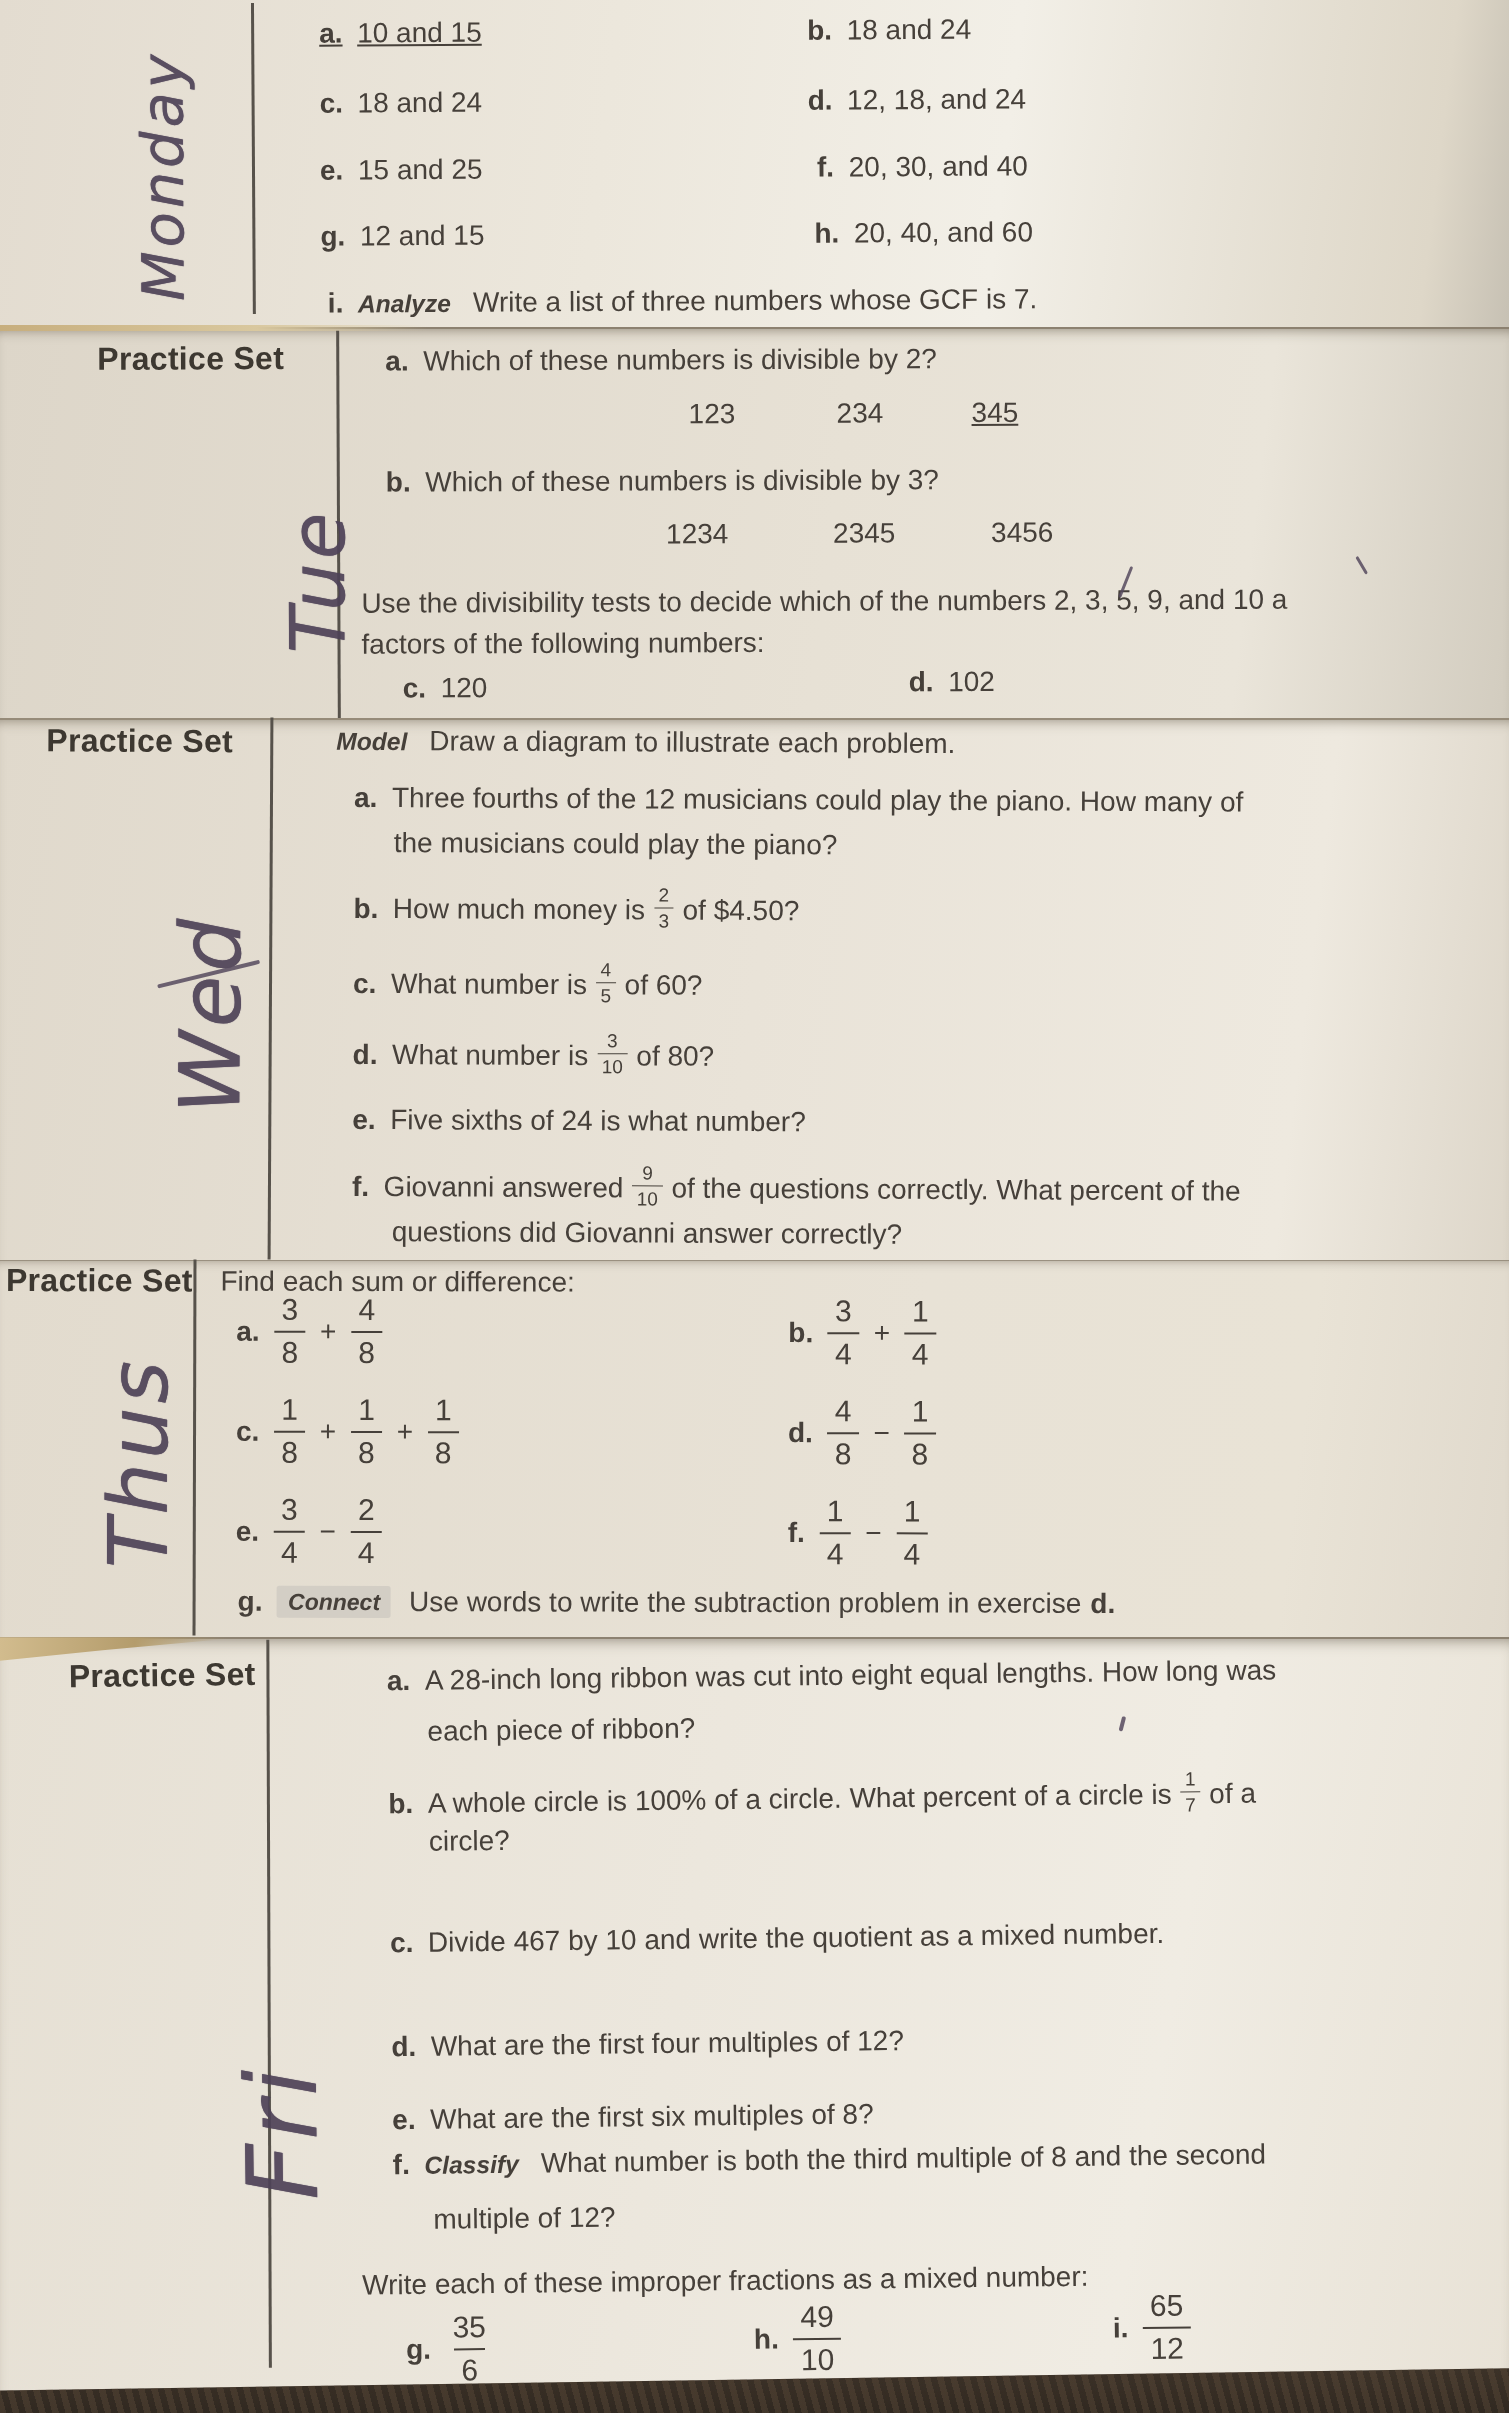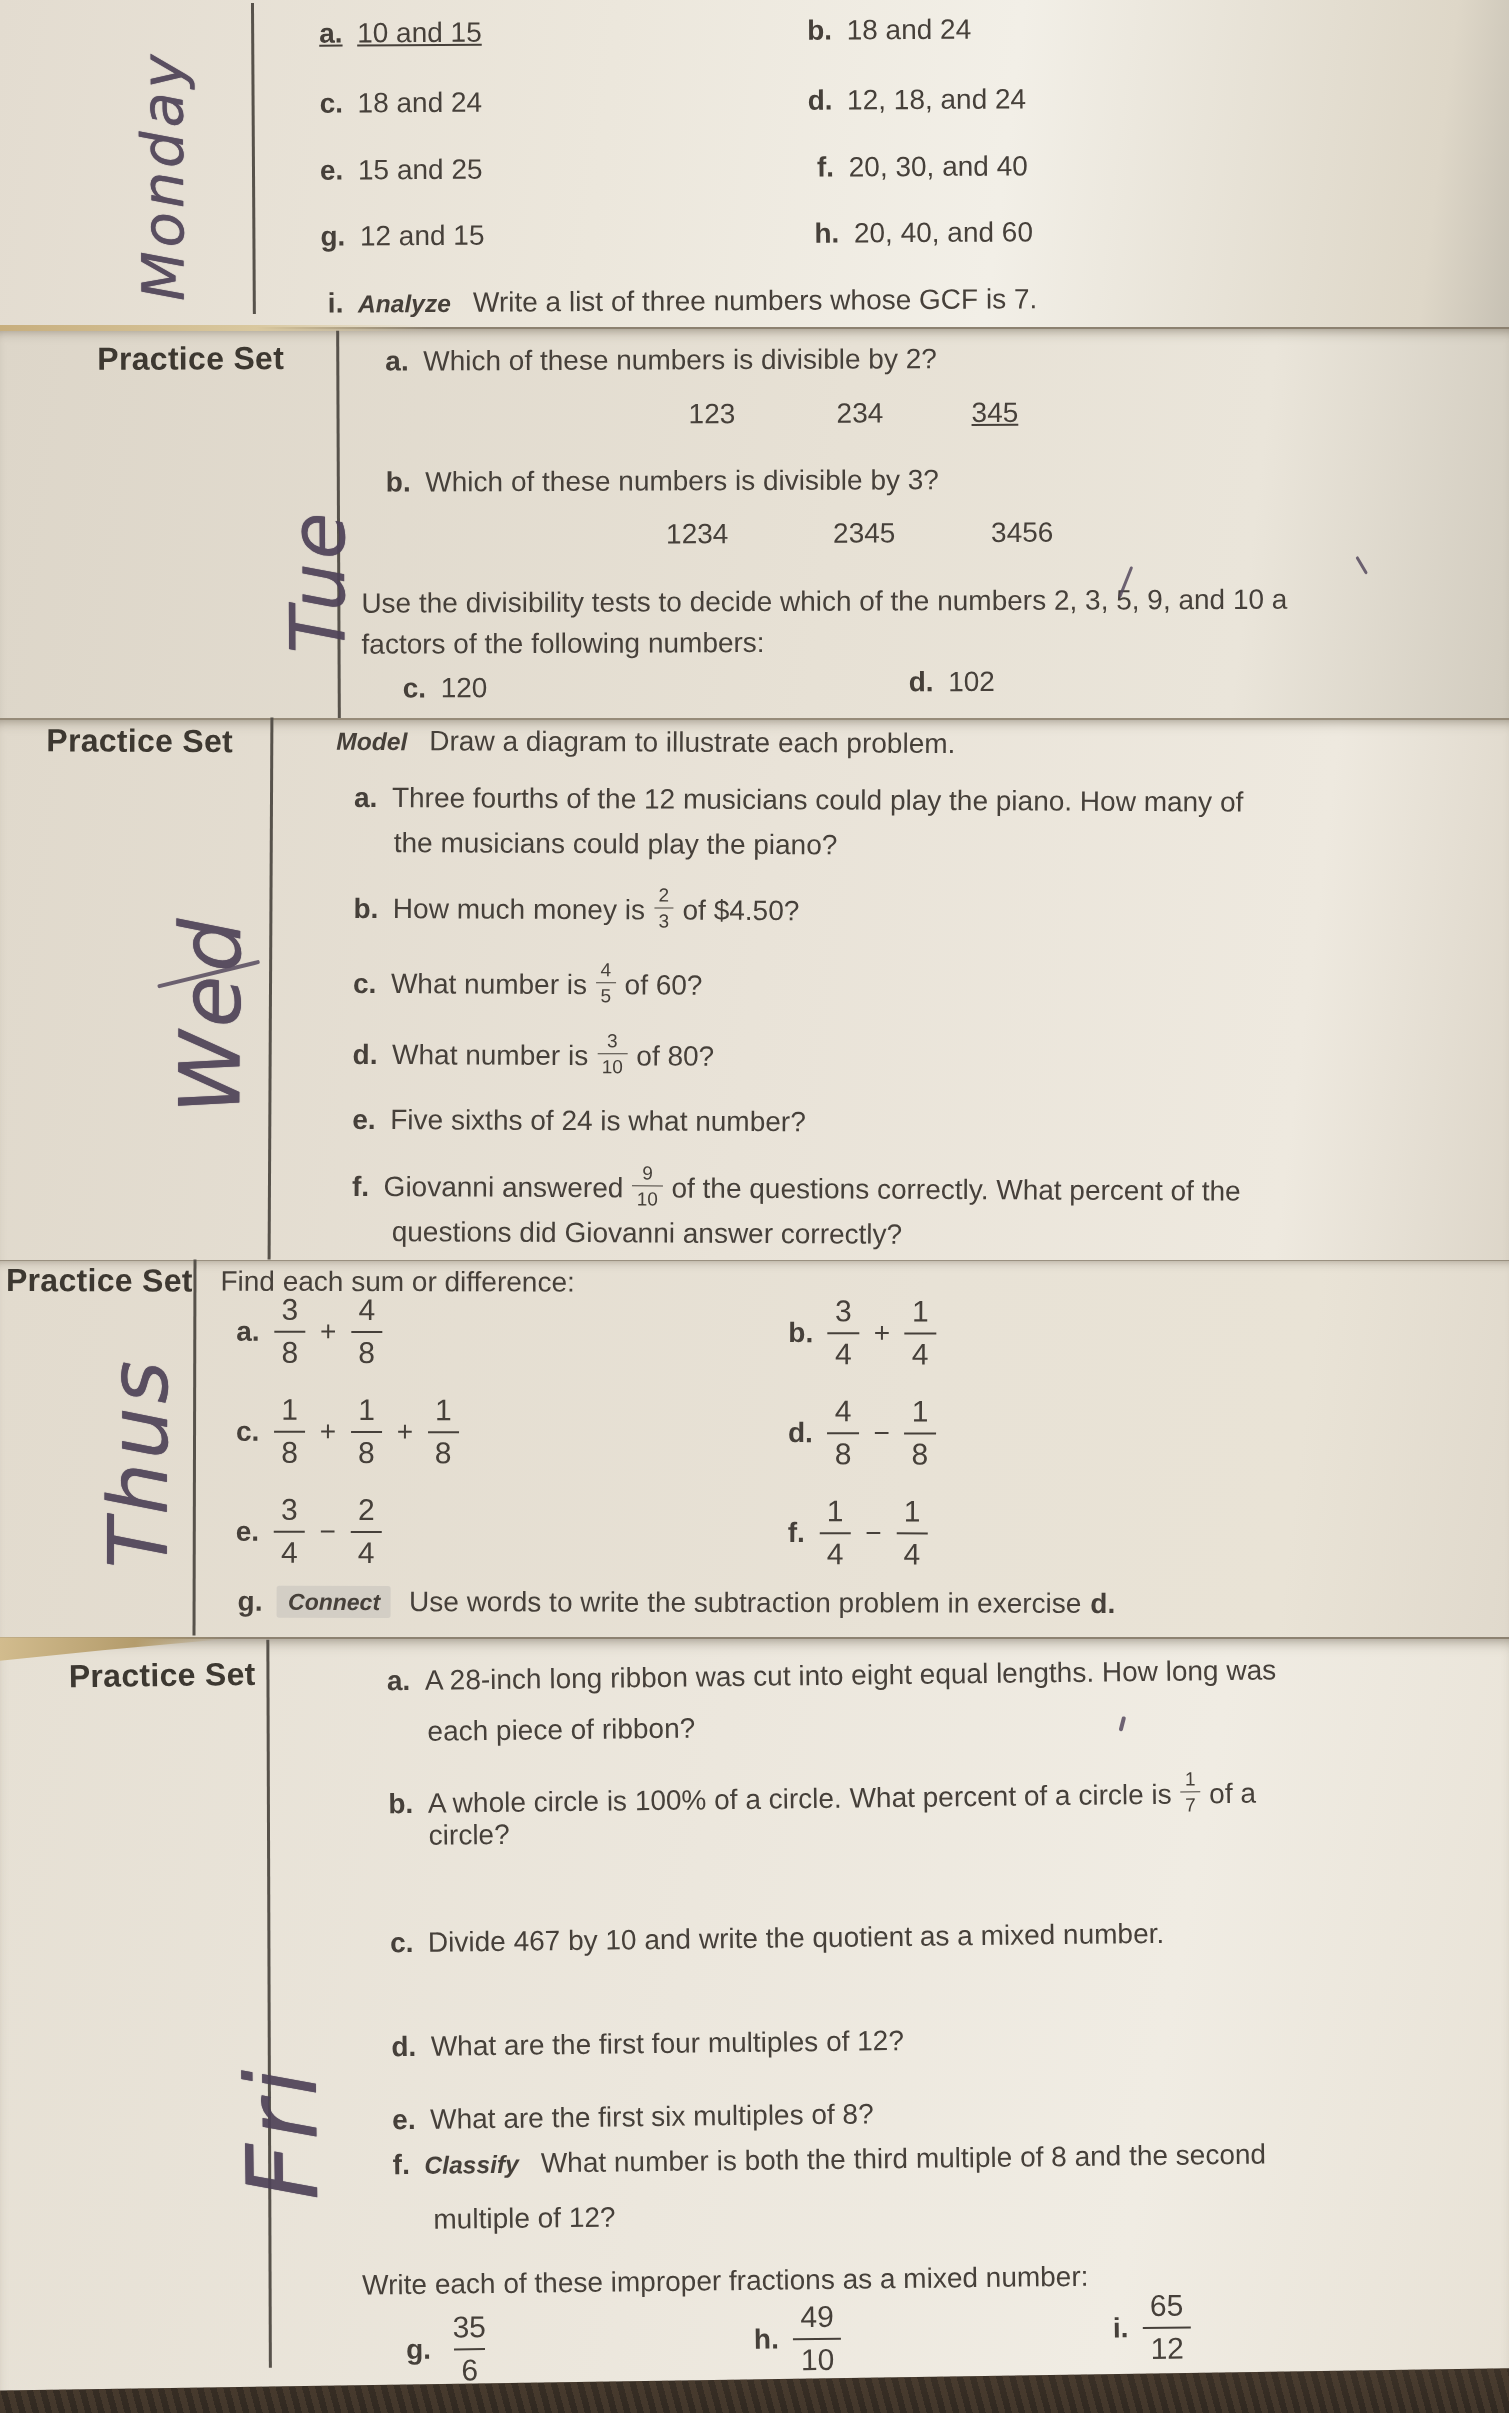--- a/index.html
+++ b/index.html
@@ -283,21 +283,21 @@
 
       <div class="frow" style="left:387px;top:144px;">
         <span class="lbl">b.</span>
           <span class="t">A whole circle is 100% of a circle. What percent of a circle is</span>
         <span class="ifr">
             <span class="fn">1</span>
             <span class="fd">7</span>
           </span>
         <span>of a</span>
       </div>
-      <div class="row" style="left:427px;top:182px;text-align:right;">circle?</div>
+      <div class="row" style="left:427px;top:188px;text-align:right;">circle?</div>
 
       <div class="row" style="left:387px;top:289px;"><span class="lbl">c.</span><span>Divide 467 by 10 and write the quotient as a mixed number.</span></div>
 
       <div class="row" style="left:387px;top:393px;"><span class="lbl">d.</span><span>What are the first four multiples of 12?</span></div>
 
       <div class="row" style="left:387px;top:466px;"><span class="lbl">e.</span><span>What are the first six multiples of 8?</span></div>
 
       <div class="row" style="left:387px;top:511px;"><span class="lbl">f.</span><span class="skill">Classify</span><span>What number is both the third multiple of 8 and the second</span></div>
       <div class="row" style="left:427px;top:566px;">multiple of 12?</div>
 

